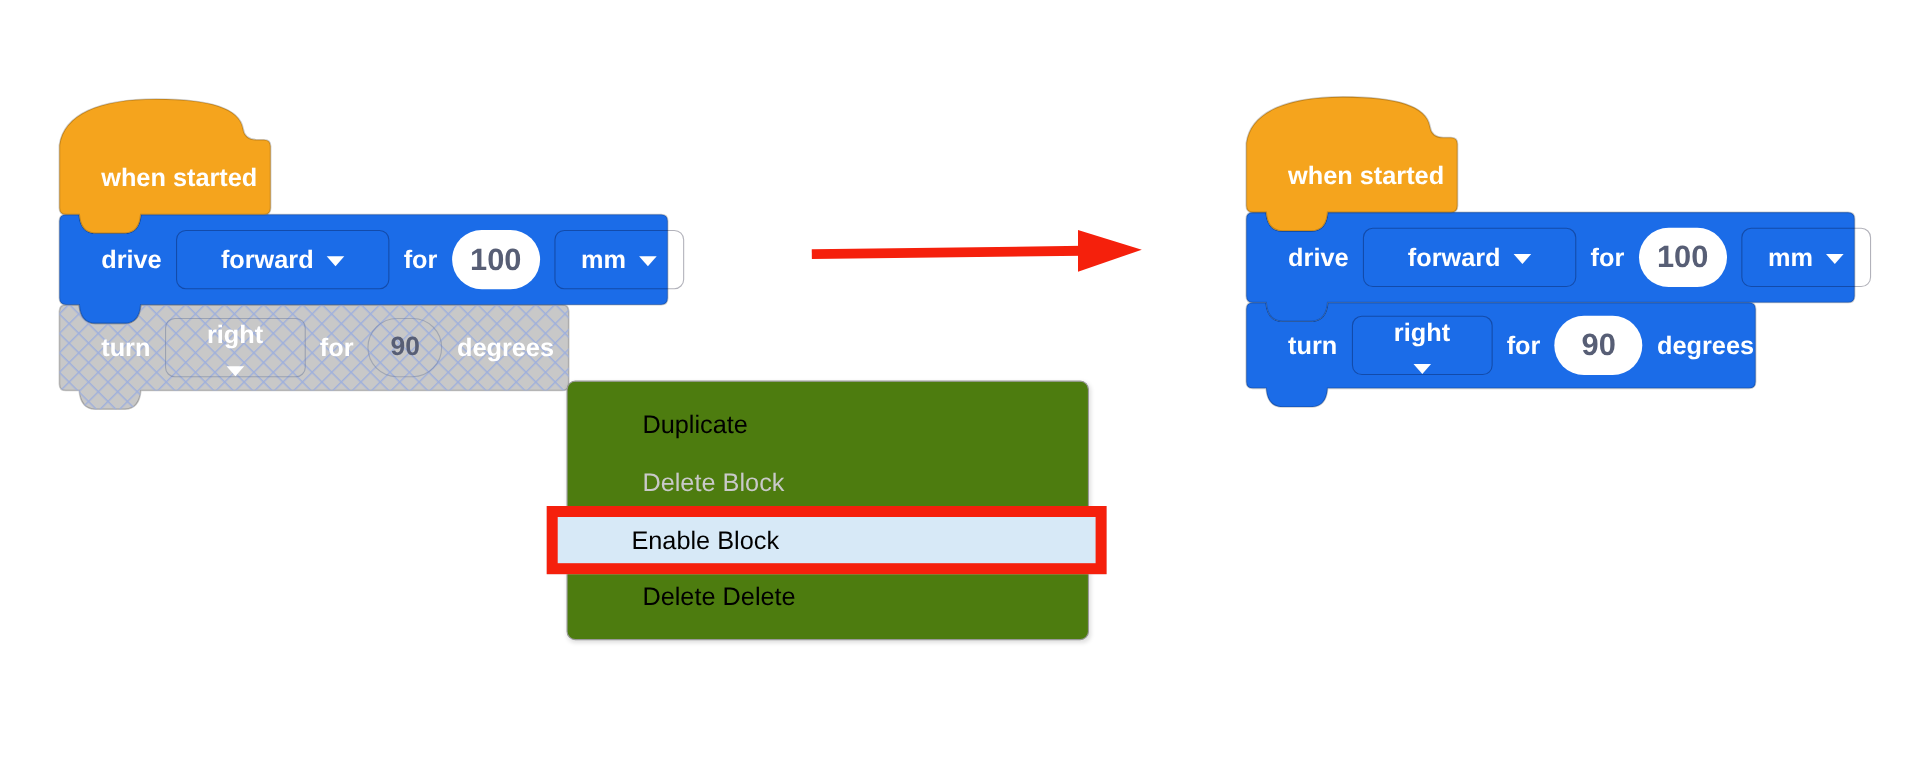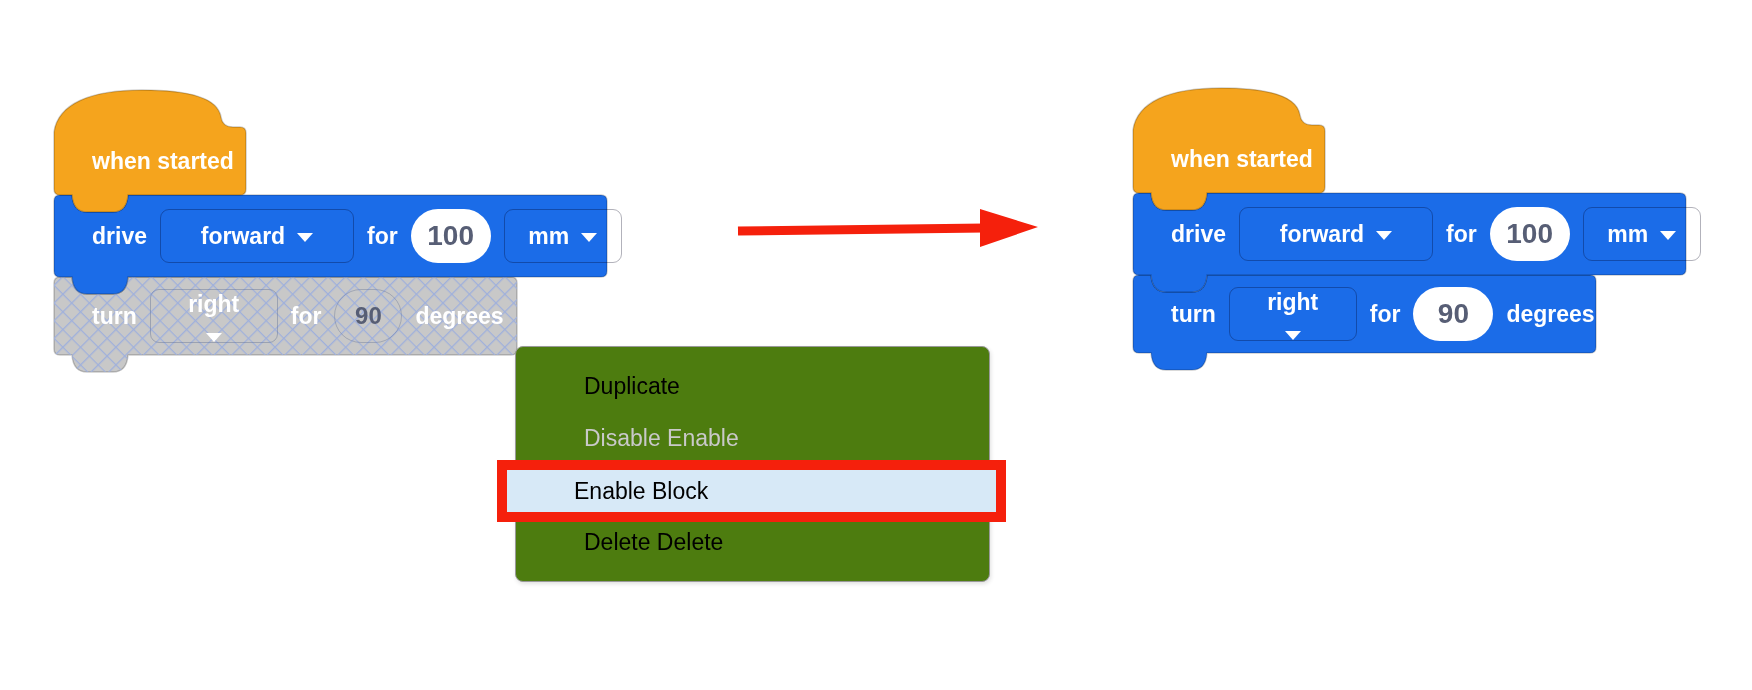--- a/index.html
+++ b/index.html
@@ -98,21 +98,21 @@
     </div>
   </div>
 
   <svg class="arrow-svg" width="320" height="64" viewBox="0 0 320 64">
     <line x1="8" y1="33" x2="255" y2="30" style="stroke:var(--annotation-red)" stroke-width="9"></line>
     <polygon points="250,11 308,29 250,49" style="fill:var(--annotation-red)"></polygon>
   </svg>
 
   <div class="menu">
     <div class="menu-item">Duplicate</div>
-    <div class="menu-item disabled">Disable Enable</div>
+    <div class="menu-item disabled">Delete Block</div>
     <div class="menu-item highlighted">Enable Block</div>
     <div class="menu-item">Delete Delete</div>
   </div>
 
   <div class="stack" style="left:1133px;top:88px;">
     <svg width="560" height="302" viewBox="0 0 560 302">
       <path class="block-shape" style="fill:var(--block-blue)" d="M 6,187 L 18,187 C 19,200 25,204 33,204 L 59,204 C 67,204 73,200 74,187 L 457,187 Q 463,187 463,193 L 463,259 Q 463,265 457,265 L 74,265 C 73,278 67,282 59,282 L 33,282 C 25,282 19,278 18,265 L 6,265 Q 0,265 0,259 L 0,193 Q 0,187 6,187 Z"></path>
       <path class="block-shape" style="fill:var(--block-blue)" d="M 6,105 L 18,105 C 19,118 25,122 33,122 L 59,122 C 67,122 73,118 74,105 L 547,105 Q 553,105 553,111 L 553,181 Q 553,187 547,187 L 74,187 C 73,200 67,204 59,204 L 33,204 C 25,204 19,200 18,187 L 6,187 Q 0,187 0,181 L 0,111 Q 0,105 6,105 Z"></path>
       <path class="block-shape" style="fill:var(--block-orange)" d="M 0,99 L 0,42 C 4,14 36,0 88,0 C 136,0 164,8 167,27 C 168,34 173,37 179,37 L 186,37 Q 192,37 192,43 L 192,99 Q 192,105 186,105 L 74,105 C 73,118 67,122 59,122 L 33,122 C 25,122 19,118 18,105 L 6,105 Q 0,105 0,99 Z"></path>
     </svg>

